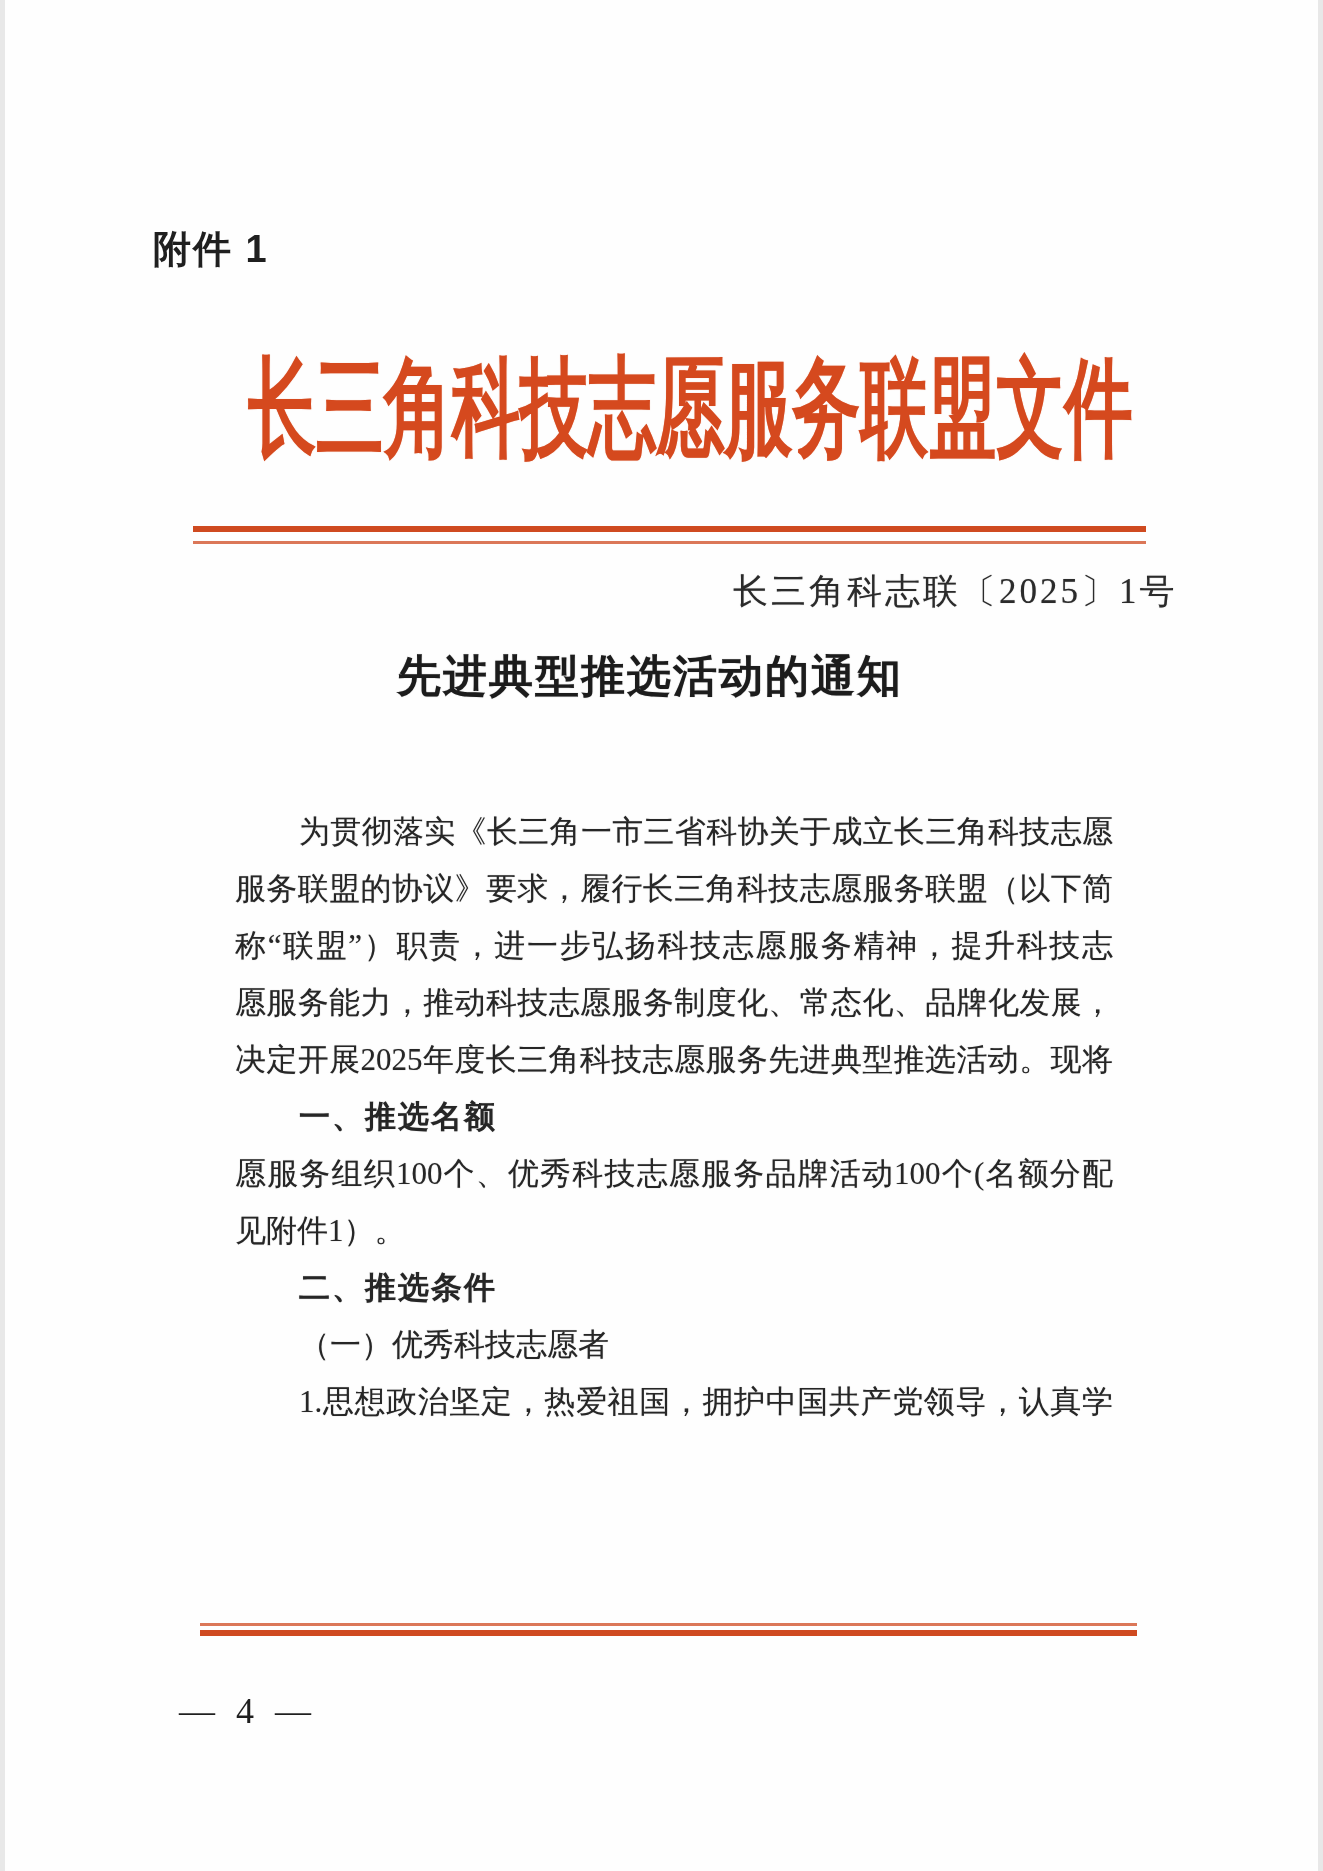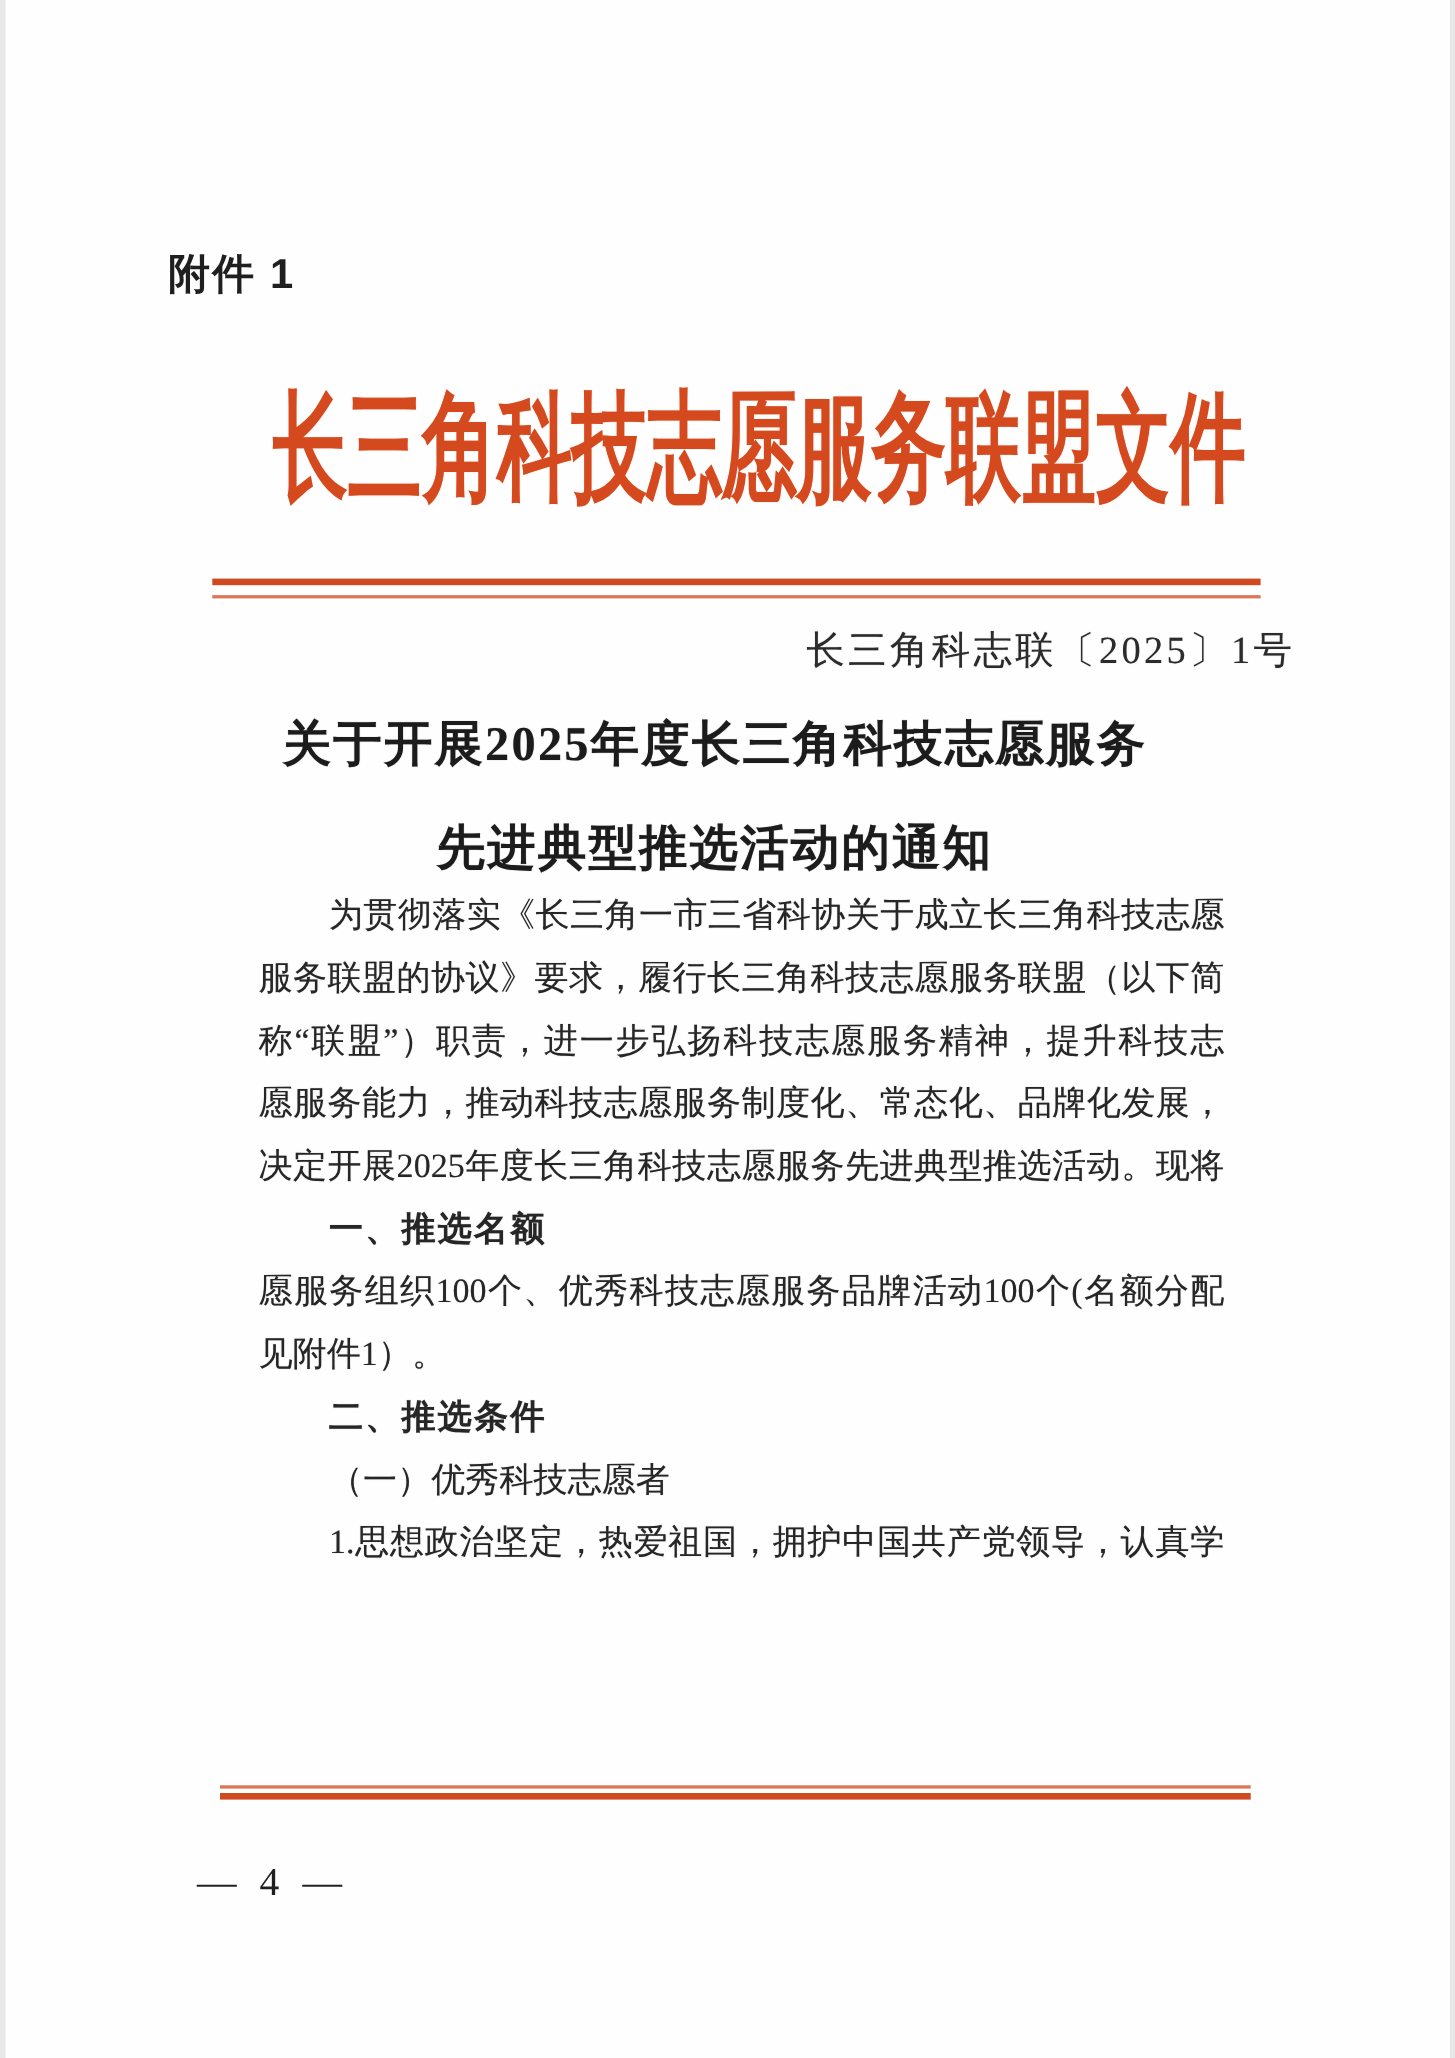--- a/index.html
+++ b/index.html
@@ -76,21 +76,20 @@
   <div class="masthead">长三角科技志愿服务联盟文件</div>
 
   <div class="rule-top">
     <div class="bar-thick"></div>
     <div class="bar-thin"></div>
   </div>
 
   <div class="docnum">长三角科志联〔2025〕1号</div>
 
   <div class="notice-title">
-    <div>关于开展2025年度长三角科技志愿服务</div>
     <div>先进典型推选活动的通知</div>
   </div>
 
   <div class="body">
       <div class="bline just ind">为贯彻落实《长三角一市三省科协关于成立长三角科技志愿</div>
       <div class="bline just">服务联盟的协议》要求，履行长三角科技志愿服务联盟（以下简</div>
       <div class="bline just">称“联盟”）职责，进一步弘扬科技志愿服务精神，提升科技志</div>
       <div class="bline just">愿服务能力，推动科技志愿服务制度化、常态化、品牌化发展，</div>
       <div class="bline just">决定开展2025年度长三角科技志愿服务先进典型推选活动。现将</div>
       <div class="bline ind bold">一、推选名额</div>

